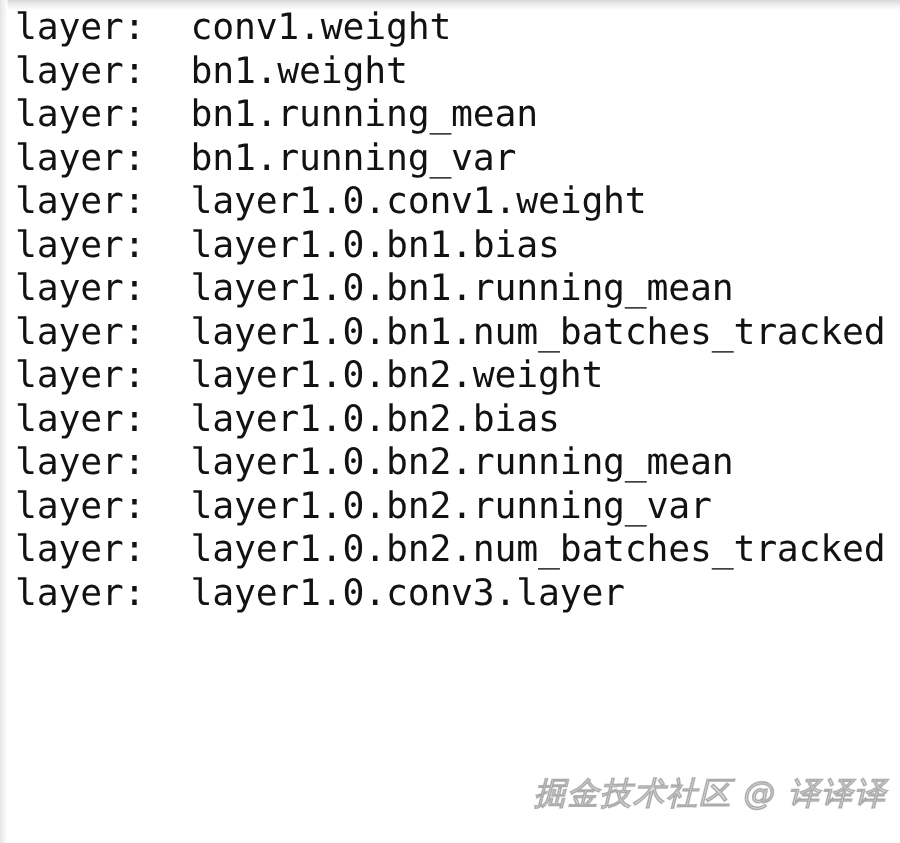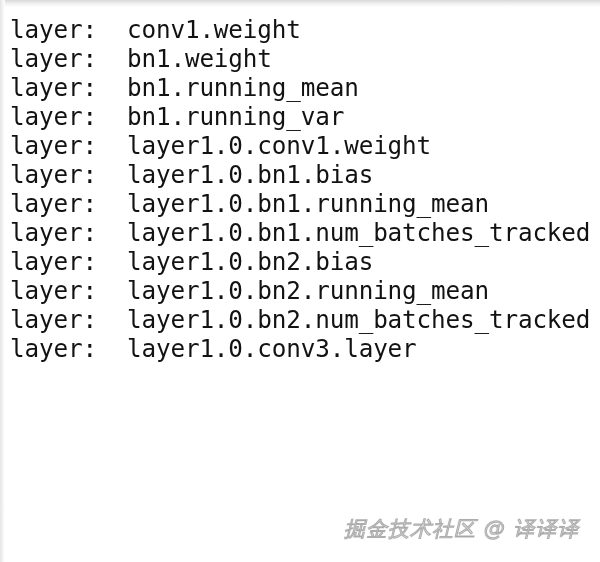--- a/index.html
+++ b/index.html
@@ -38,21 +38,21 @@
     height: 562px;
     background: linear-gradient(to right, #e4e4e4 0%, #f4f4f4 55%, #ffffff 100%);
     pointer-events: none;
   }
 
   .log-lines {
     position: absolute;
     top: 0;
     left: 0;
     width: 600px;
-    padding-top: 15px;
+    padding-top: 3px;
   }
 
   .log-line {
     display: block;
     white-space: pre;
     height: 29px;
     line-height: 29px;
     font-size: 24.3px;
     color: #121212;
     letter-spacing: -0.15px;
@@ -65,21 +65,21 @@
     color: #121212;
   }
 
   .log-value {
     display: inline;
     color: #121212;
   }
 
   #watermark {
     position: absolute;
-    left: 344px;
+    left: 356px;
     top: 517px;
     font-family: "DejaVu Sans", "Liberation Sans", sans-serif;
     font-size: 21px;
     line-height: 24px;
     white-space: pre;
     color: rgba(255,255,255,0);
     -webkit-text-stroke: 1px rgba(120,120,120,0.55);
     text-shadow: 0 0 1px rgba(150,150,150,0.35);
     letter-spacing: 1px;
     pointer-events: none;
@@ -96,21 +96,23 @@
 
   <div class="log-lines">
       <div class="log-line"><span class="log-key">layer:</span><span class="log-value">conv1.weight</span></div>
       <div class="log-line"><span class="log-key">layer:</span><span class="log-value">bn1.weight</span></div>
       <div class="log-line"><span class="log-key">layer:</span><span class="log-value">bn1.running_mean</span></div>
       <div class="log-line"><span class="log-key">layer:</span><span class="log-value">bn1.running_var</span></div>
       <div class="log-line"><span class="log-key">layer:</span><span class="log-value">layer1.0.conv1.weight</span></div>
       <div class="log-line"><span class="log-key">layer:</span><span class="log-value">layer1.0.bn1.bias</span></div>
       <div class="log-line"><span class="log-key">layer:</span><span class="log-value">layer1.0.bn1.running_mean</span></div>
       <div class="log-line"><span class="log-key">layer:</span><span class="log-value">layer1.0.bn1.num_batches_tracked</span></div>
+      <div class="log-line"><span class="log-key">layer:</span><span class="log-value">layer1.0.bn2.weight</span></div>
       <div class="log-line"><span class="log-key">layer:</span><span class="log-value">layer1.0.bn2.bias</span></div>
       <div class="log-line"><span class="log-key">layer:</span><span class="log-value">layer1.0.bn2.running_mean</span></div>
+      <div class="log-line"><span class="log-key">layer:</span><span class="log-value">layer1.0.bn2.running_var</span></div>
       <div class="log-line"><span class="log-key">layer:</span><span class="log-value">layer1.0.bn2.num_batches_tracked</span></div>
       <div class="log-line"><span class="log-key">layer:</span><span class="log-value">layer1.0.conv3.layer</span></div>
     </div>
 
   <div id="watermark">掘金技术社区 @ 译译译</div>
 
 </div>
 
 </body></html>

